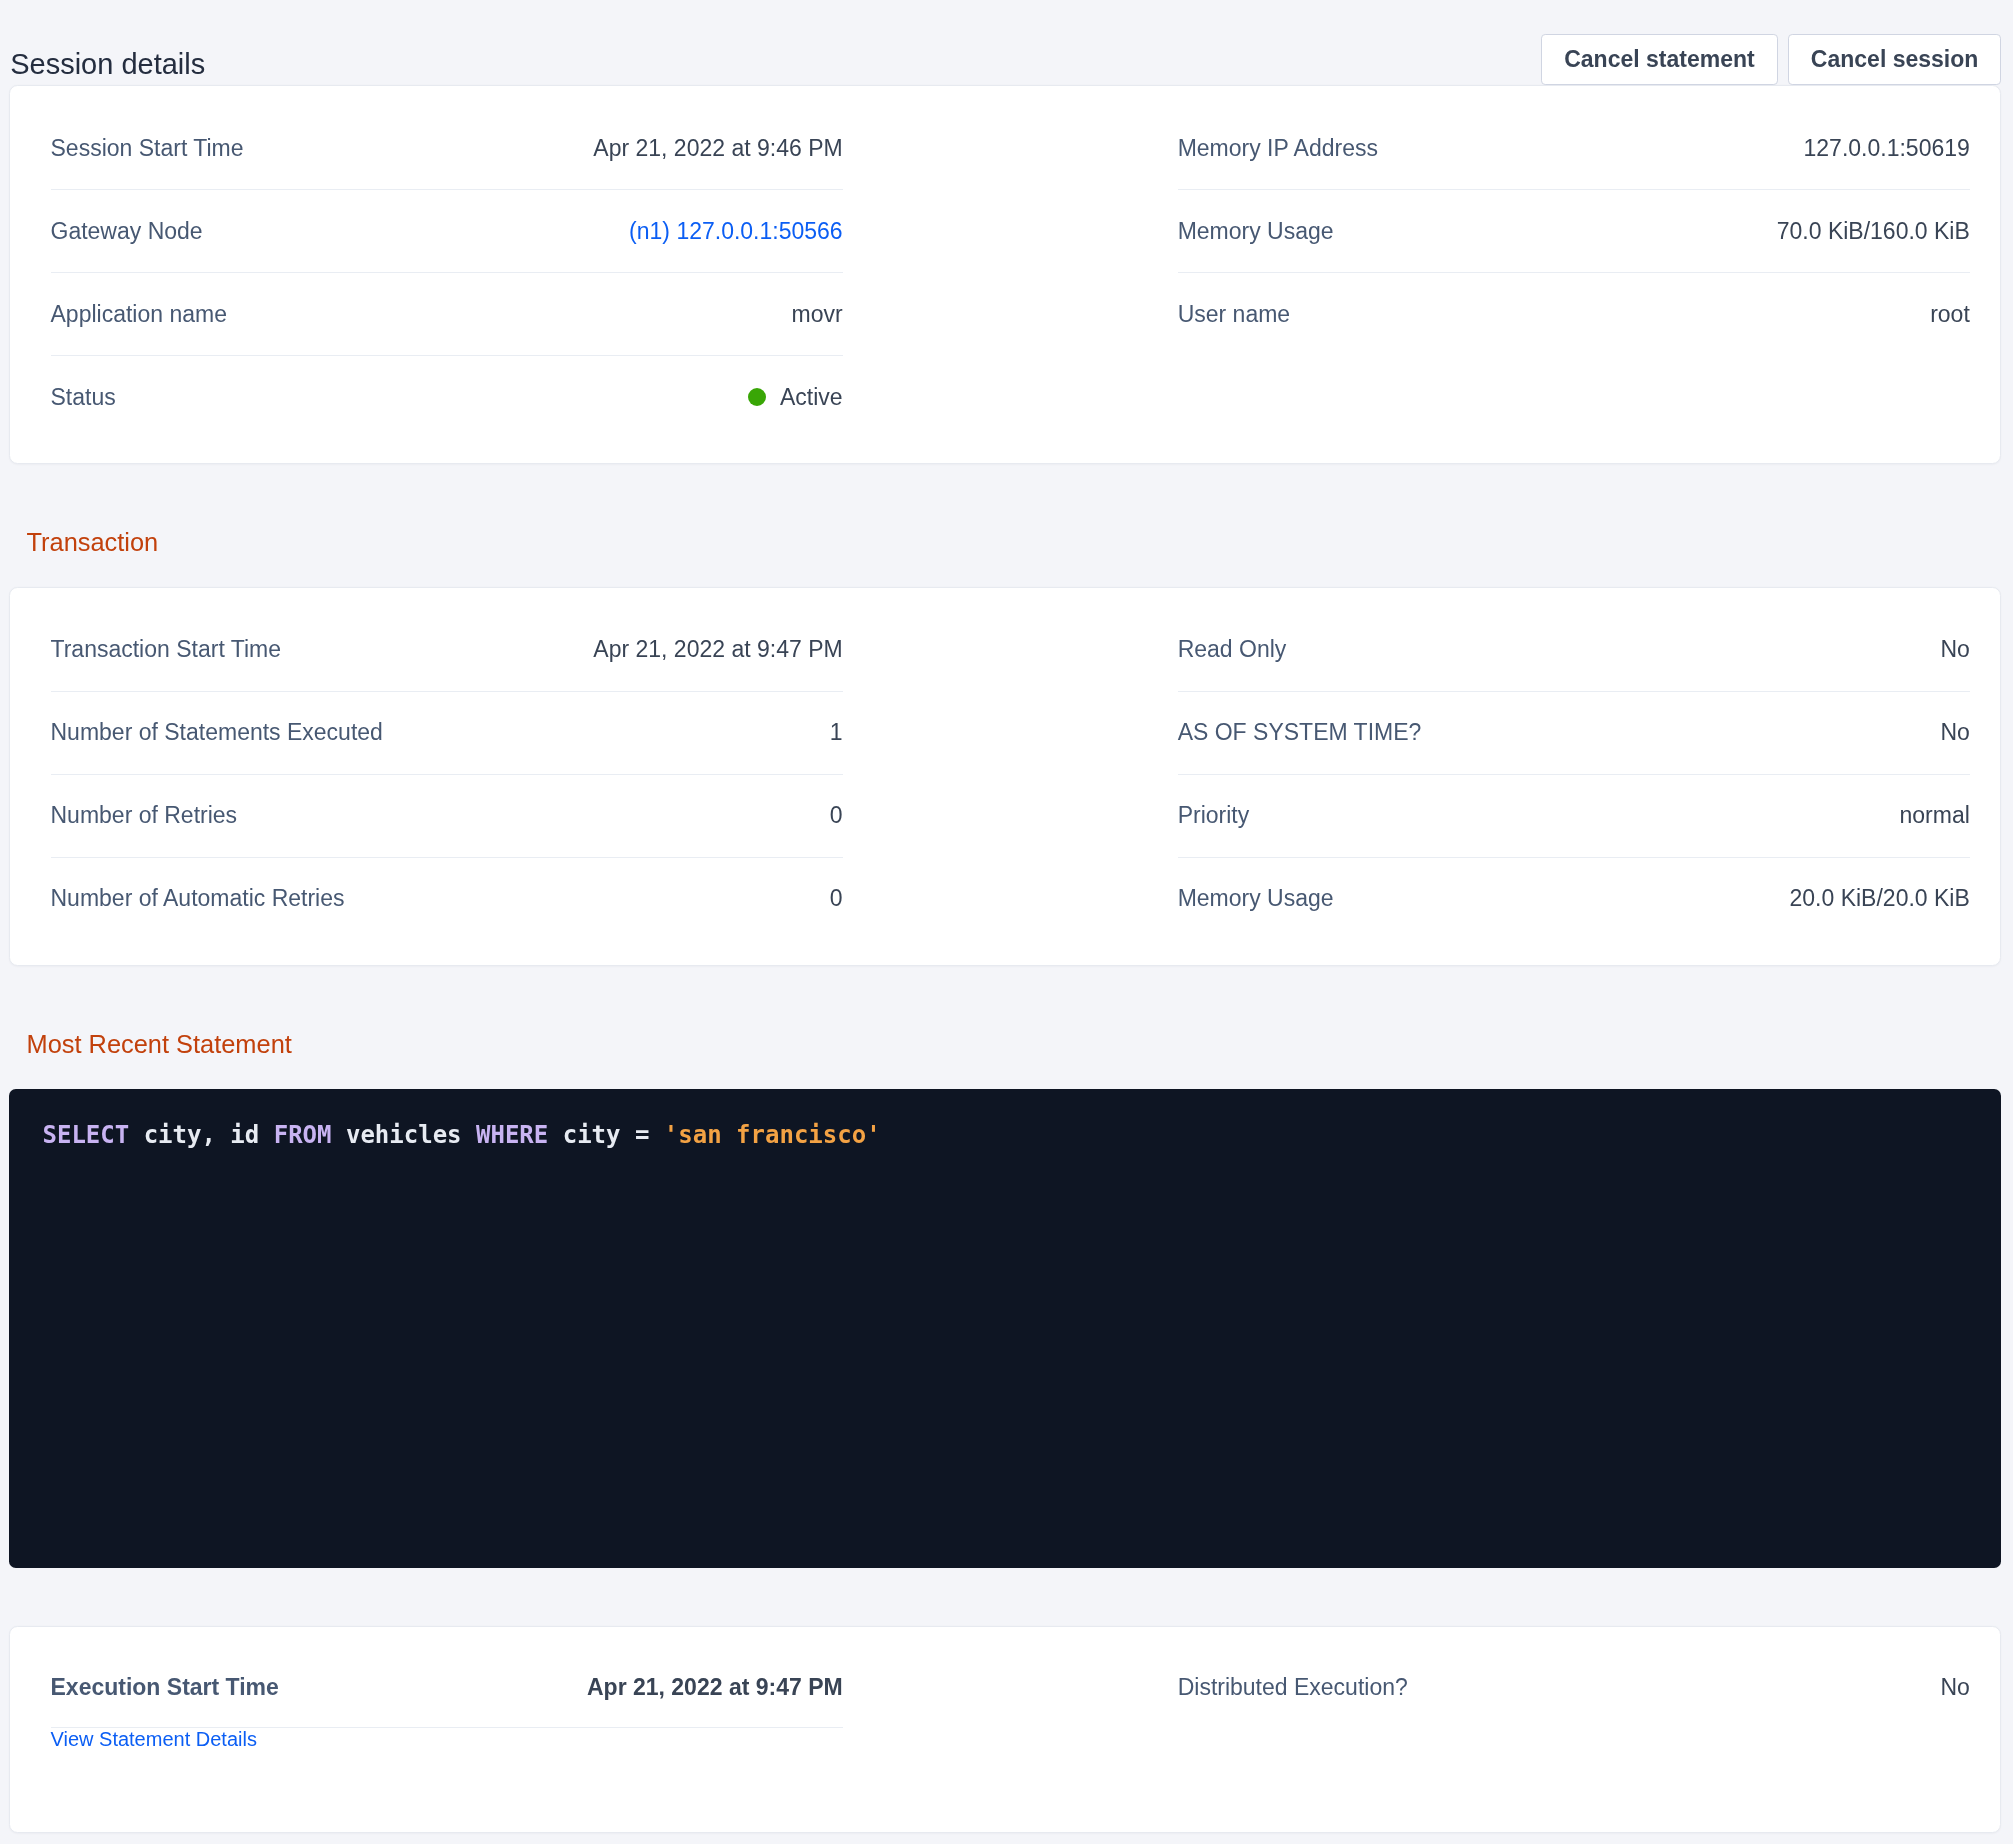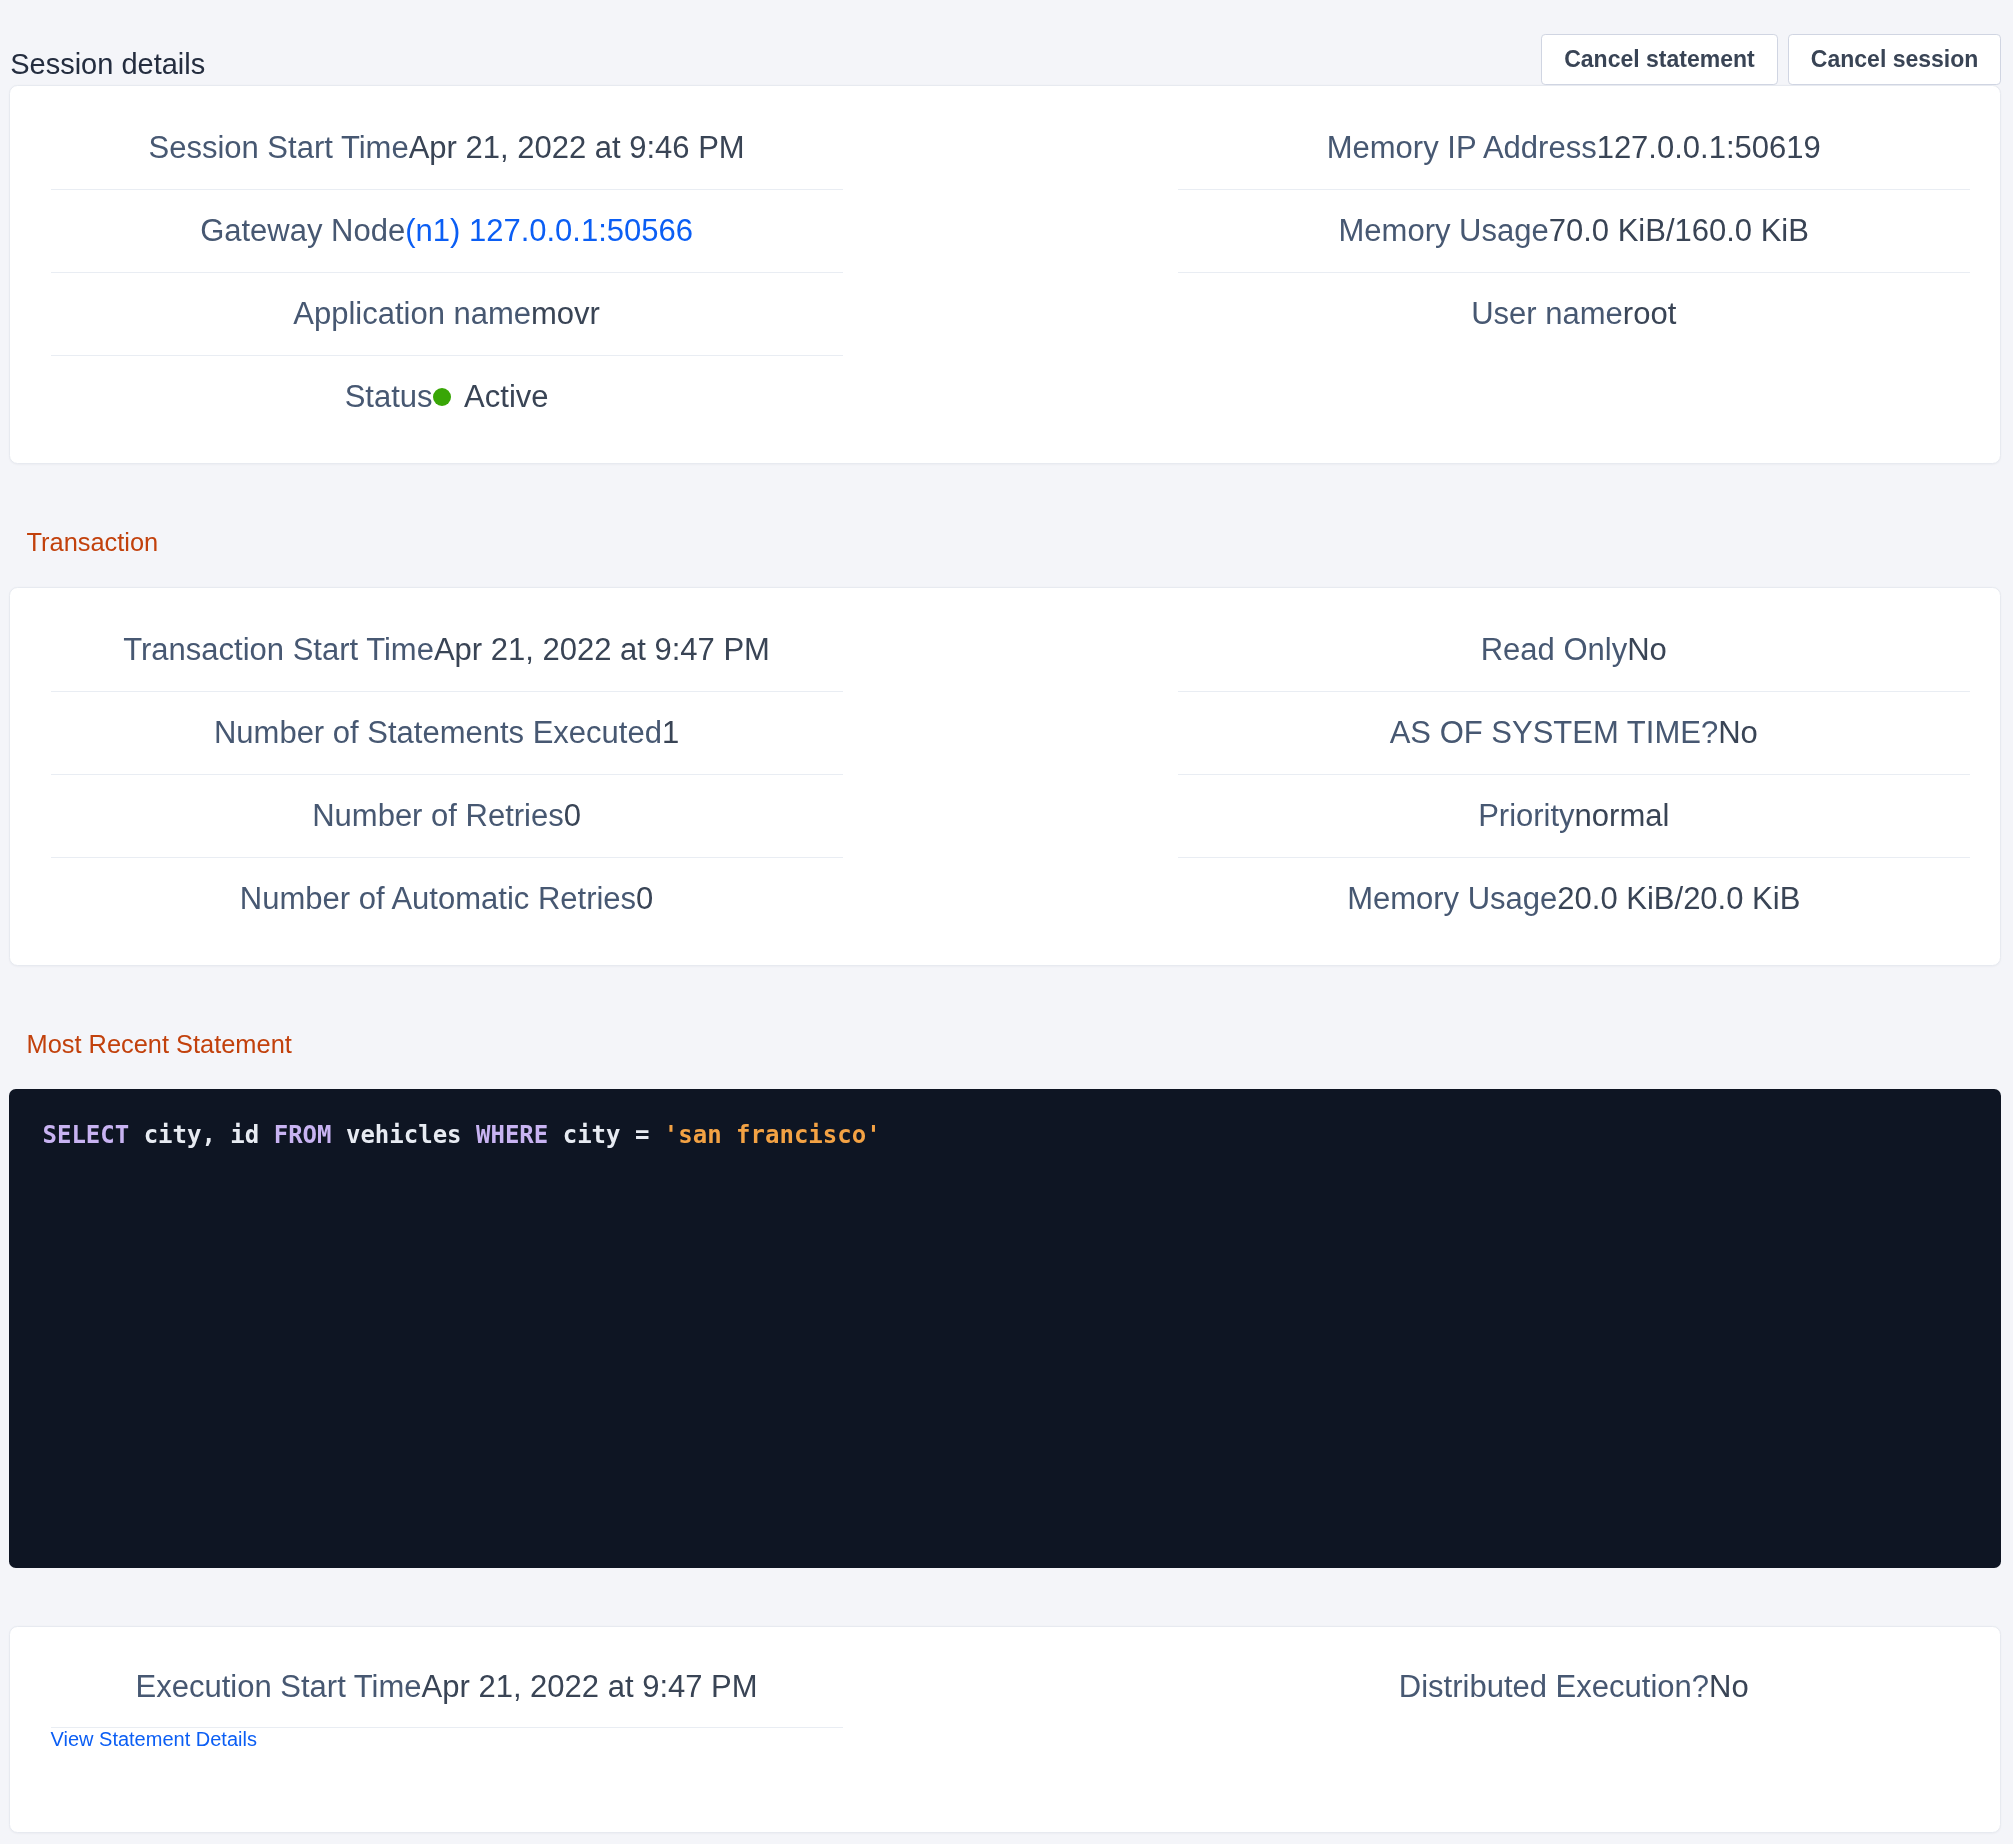--- a/index.html
+++ b/index.html
@@ -32,22 +32,22 @@
   
   .card{
     background:#ffffff;border:0.8px solid #e7eaf0;border-radius:8.5px;
     box-shadow:0 0.8px 1.7px rgba(40,50,80,0.04);
     padding:21px 30.5px 25.4px 41px;
     display:grid;grid-template-columns:1fr 1fr;column-gap:335px;
     box-sizing:border-box;
   }
   .col{display:flex;flex-direction:column;align-self:start;}
   .row{
-    height:82px;display:flex;justify-content:center;align-items:center;
-    border-bottom:0.8px solid #e9edf3;font-size:31px;
+    height:82px;display:flex;justify-content:space-between;align-items:center;
+    border-bottom:0.8px solid #e9edf3;font-size:23px;
   }
   .col .row:last-child{border-bottom:none;}
   .lbl{color:#475872;}
   .val{color:#394455;text-align:right;white-space:nowrap;}
   a.link{color:#0b5ef4;text-decoration:none;cursor:pointer;}
   .status{display:flex;align-items:center;justify-content:flex-end;}
   .dot{
     width:18px;height:18px;border-radius:50%;
     background:#39a606;display:inline-block;margin-right:13.6px;
   }
@@ -171,21 +171,21 @@
   </section>
 
   <h2 class="sect">Most Recent Statement</h2>
 
   <div class="sqlbox">
     <code><span class="tok-kw">SELECT</span><span class="tok-pl"> city, id </span><span class="tok-kw">FROM</span><span class="tok-pl"> vehicles </span><span class="tok-kw">WHERE</span><span class="tok-pl"> city = </span><span class="tok-str">'san francisco'</span></code>
   </div>
 
   <section class="card exec">
     <div class="col">
-      <div class="row" style="border-bottom:0.8px solid #e9edf3;">
+      <div class="row" style="border-bottom:0.8px solid #e9edf3;font-weight:bold;">
         <span class="lbl">Execution Start Time</span>
         <span class="val">Apr 21, 2022 at 9:47 PM</span>
       </div>
       <div class="linkrow">
         <a class="link">View Statement Details</a>
       </div>
     </div>
     <div class="col">
       <div class="row">
         <span class="lbl">Distributed Execution?</span>

